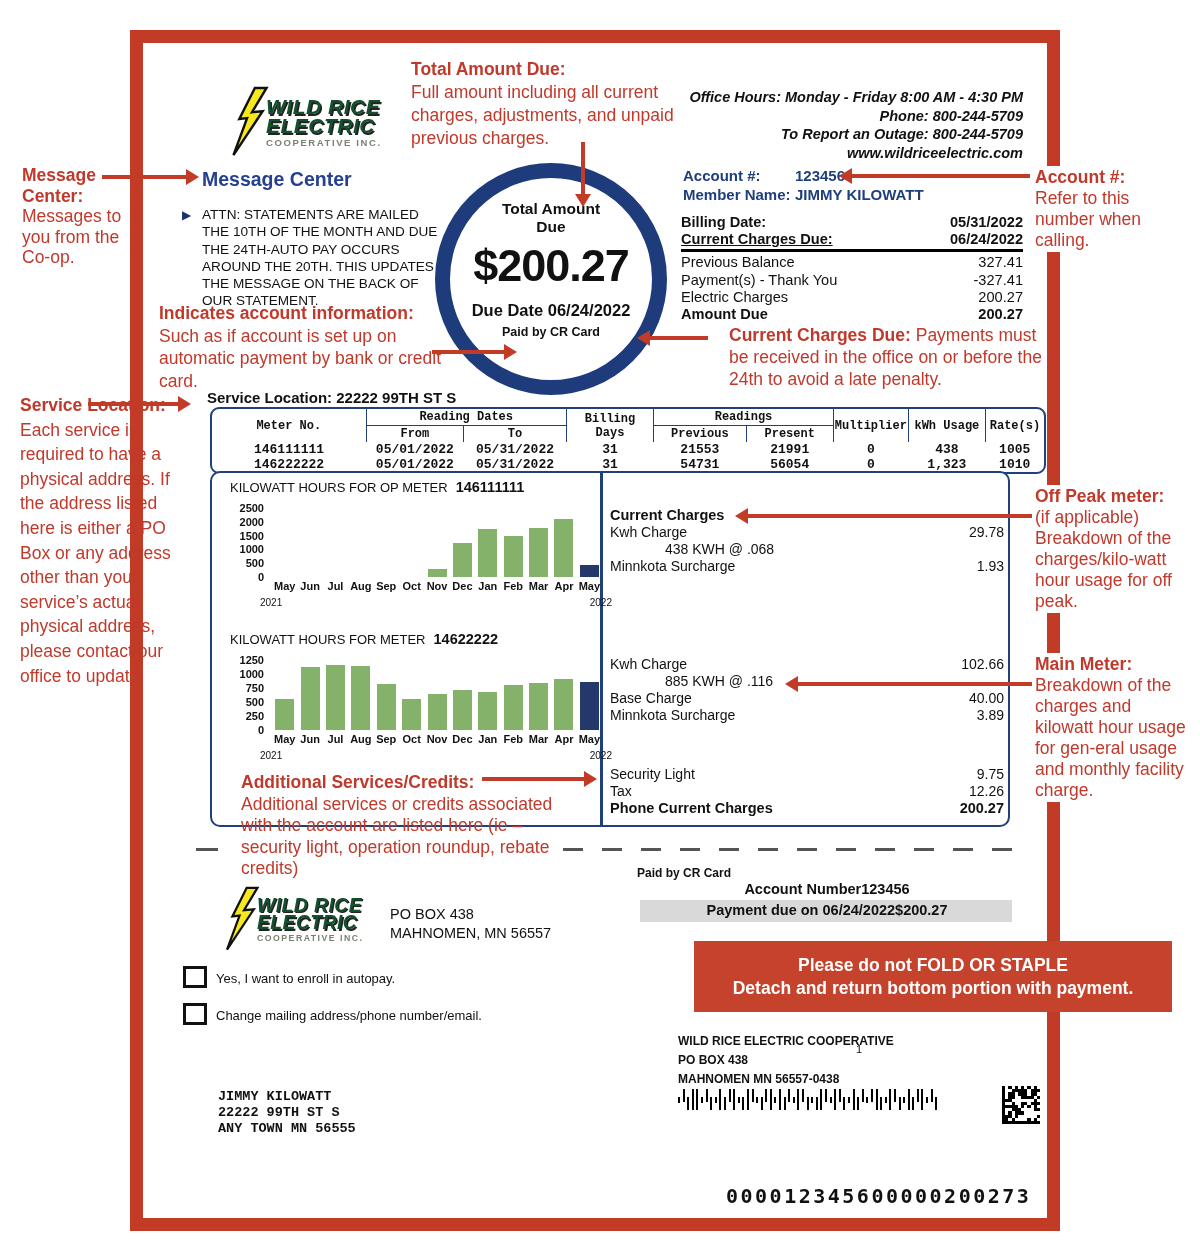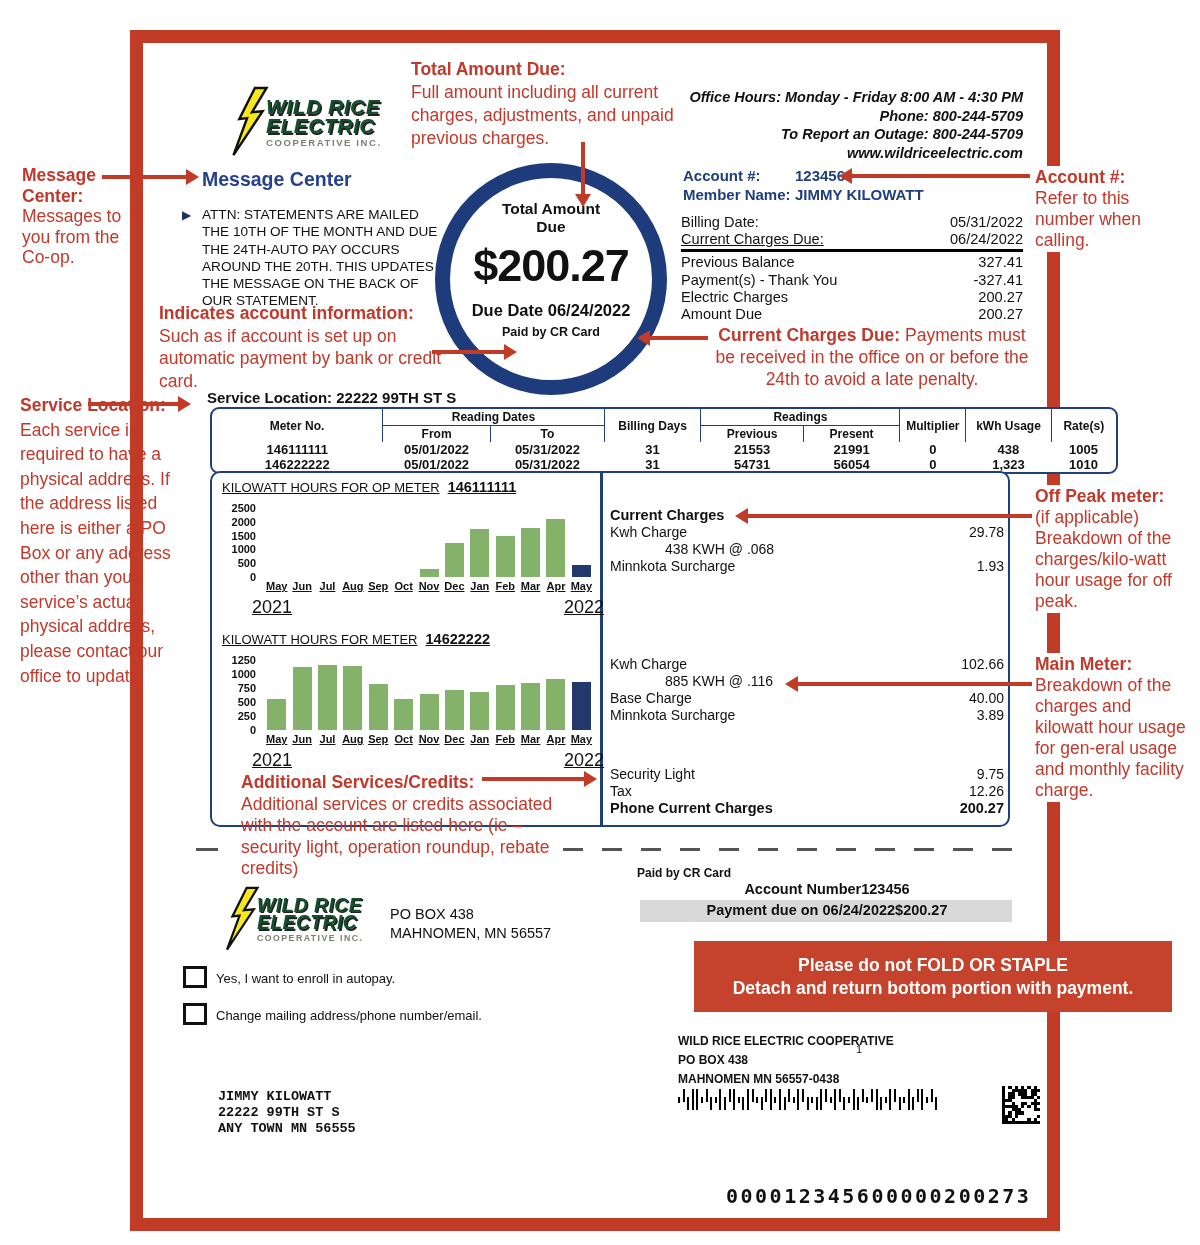--- a/index.html
+++ b/index.html
@@ -33,60 +33,60 @@
   .lt3{font-size:9.5px;letter-spacing:1.6px;color:#78816f;margin-top:2px;font-weight:700;}
   
   .office{position:absolute;left:655px;top:88px;width:368px;text-align:right;
           font-weight:700;font-style:italic;font-size:14.5px;line-height:18.5px;z-index:2;}
   .acct-block{position:absolute;left:683px;top:166px;width:340px;font-size:15px;z-index:2;}
   .acct-block .row{display:flex;line-height:19px;}
   .acct-block .lab{color:#1f3e7c;font-weight:700;width:112px;flex:none;}
   .acct-block .val{color:#1f3e7c;font-weight:700;}
   .summary{position:absolute;left:681px;top:214px;width:342px;font-size:14.6px;z-index:2;}
   .sum-row{display:flex;justify-content:space-between;line-height:17.2px;}
-  .sum-row.b{font-weight:400;}
+  .sum-row.b{font-weight:700;}
   .sum-row.ul-row{border-bottom:3px solid #000;padding-bottom:1px;margin-bottom:2px;}
   .sum-row.ul-row .sl{text-decoration:underline;}
   
   .mc-head{position:absolute;left:202px;top:168px;font-size:19.5px;font-weight:700;color:#24408f;z-index:2;}
   .mc-text{position:absolute;left:182px;top:206px;width:256px;font-size:13.6px;line-height:17.3px;z-index:2;
            padding-left:20px;box-sizing:border-box;}
   .mc-text .bullet{position:absolute;left:0;top:1px;color:#1b2f6e;font-size:12px;}
   
   .circle{position:absolute;left:435px;top:163px;width:232px;height:232px;border:15px solid #1e3c7c;
           border-radius:50%;box-sizing:border-box;background:#fff;z-index:3;text-align:center;}
   .circ-title{margin-top:22px;font-weight:700;font-size:15.5px;line-height:17.5px;}
   .circ-amount{font-weight:700;font-size:45px;letter-spacing:-1px;margin-top:5px;}
   .circ-due{font-weight:700;font-size:16.5px;margin-top:9px;}
   .circ-paid{font-weight:700;font-size:12.5px;margin-top:5px;}
   
   .svc-line{position:absolute;left:207px;top:389px;font-size:15px;font-weight:700;z-index:2;}
-  .mtable-wrap{position:absolute;left:210px;top:407px;width:908px;border:2.5px solid #20407c;
-               border-radius:9px;box-sizing:border-box;z-index:2;background:#fff;}
+  .mtable-wrap{position:absolute;left:210px;top:407px;width:836px;border:2.5px solid #20407c;
+               border-radius:9px;box-sizing:border-box;z-index:2;background:#fff;font-family:Liberation Mono, monospace;}
   .mtable{width:100%;border-collapse:collapse;}
   .mtable th{font-size:12px;font-weight:700;padding:0;height:16px;}
   .mtable td{font-size:13px;font-weight:700;text-align:center;padding:0;height:15px;}
   .vr{border-right:1.5px solid #20407c;}
   .hb{border-bottom:1.5px solid #20407c;}
   
   .panel{position:absolute;left:210px;top:471px;width:800px;height:356px;border:2.5px solid #20407c;
          border-radius:10px;box-sizing:border-box;z-index:2;background:#fff;}
   .divider{position:absolute;left:388px;top:0;bottom:0;width:2.5px;background:#20407c;}
-  .chart{position:absolute;left:10px;width:372px;text-decoration:underline;}
+  .chart{position:absolute;left:18px;width:372px;}
   .chart-title{font-size:13px;white-space:nowrap;}
   .chart-title .mno{font-weight:700;font-size:14.5px;margin-left:8px;}
   .chart-plot{position:relative;margin-left:42px;width:330px;display:flex;align-items:flex-end;margin-top:14px;}
   .yaxis{position:absolute;left:-42px;top:-6px;height:calc(100% + 12px);width:34px;display:flex;
          flex-direction:column;justify-content:space-between;align-items:flex-end;
          font-size:11px;font-weight:700;line-height:11px;}
   .slot{flex:1;display:flex;justify-content:center;align-items:flex-end;height:100%;}
   .bar{width:19px;}
   .months{margin-left:42px;width:330px;display:flex;font-size:11px;font-weight:700;margin-top:3px;}
   .months div{flex:1;text-align:center;}
-  .years{margin-left:30px;width:352px;display:flex;justify-content:space-between;font-size:18px;margin-top:5px;}
+  .years{margin-left:30px;width:352px;display:flex;justify-content:space-between;font-size:10px;margin-top:5px;}
   .charges{position:absolute;left:398px;top:34px;width:394px;font-size:14px;}
   .crow{display:flex;justify-content:space-between;line-height:17px;}
   .crow.b{font-weight:700;font-size:14.5px;}
   .crow .ind{padding-left:55px;}
   
   .tear{position:absolute;top:848px;height:3px;z-index:2;}
   .tear.main{left:563px;width:450px;
     background:repeating-linear-gradient(90deg,#555 0 20px,transparent 20px 39px);}
   .tear.mini{left:196px;width:22px;background:#555;}
   
@@ -722,21 +722,21 @@
   </div>
   <div class="note mask" style="left:1032px;top:166px;width:138px;line-height:21px;">
     <b class="blk">Account #:</b><span>Refer to this number when calling.</span>
   </div>
   <div class="note" style="left:159px;top:302px;width:292px;line-height:22.6px;">
     <b class="blk">Indicates account information:</b><span>Such as if account is set up on automatic payment by bank or credit card.</span>
   </div>
   <div class="note" style="left:411px;top:58px;width:266px;line-height:23px;">
     <b class="blk">Total Amount Due:</b><span>Full amount including all current charges, adjustments, and unpaid previous charges.</span>
   </div>
-  <div class="note" style="left:711px;top:324px;width:322px;line-height:22px;text-align:center;">
+  <div class="note" style="left:729px;top:324px;width:322px;line-height:22px;">
     <b class="inl">Current Charges Due:</b><span>Payments must be received in the office on or before the 24th to avoid a late penalty.</span>
   </div>
   <div class="note" style="left:241px;top:772px;width:312px;line-height:21.5px;">
     <b class="blk">Additional Services/Credits:</b><span>Additional services or credits associated with the account are listed here (ie – security  light, operation roundup, rebate credits)</span>
   </div>
   <div class="note mask" style="left:1032px;top:485px;width:152px;line-height:21px;">
     <b class="blk">Off Peak meter:</b><span>(if applicable) Breakdown of the charges/kilo-watt hour usage for off peak.</span>
   </div>
   <div class="note mask" style="left:1032px;top:653px;width:152px;line-height:21px;">
     <b class="blk">Main Meter:</b><span>Breakdown of the charges and kilowatt hour usage for gen-eral usage and monthly facility charge.</span>

